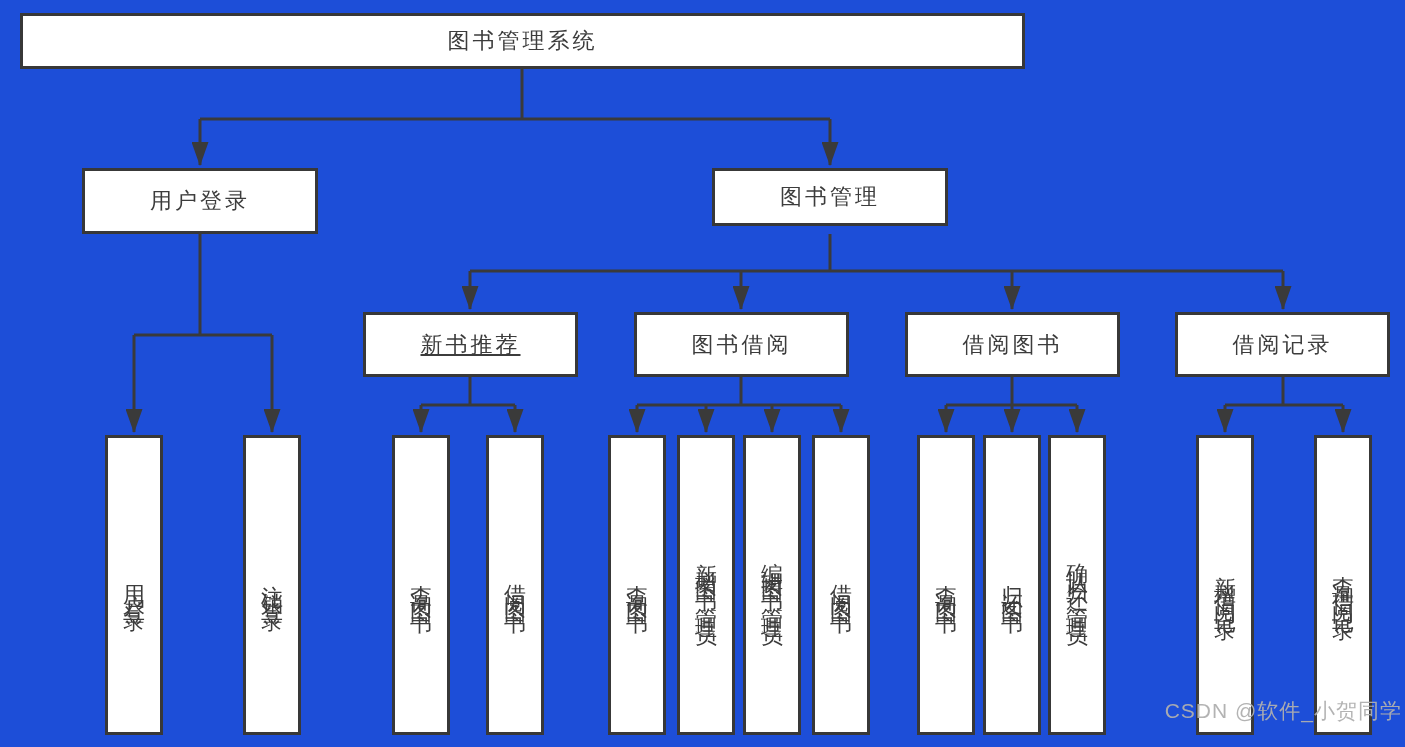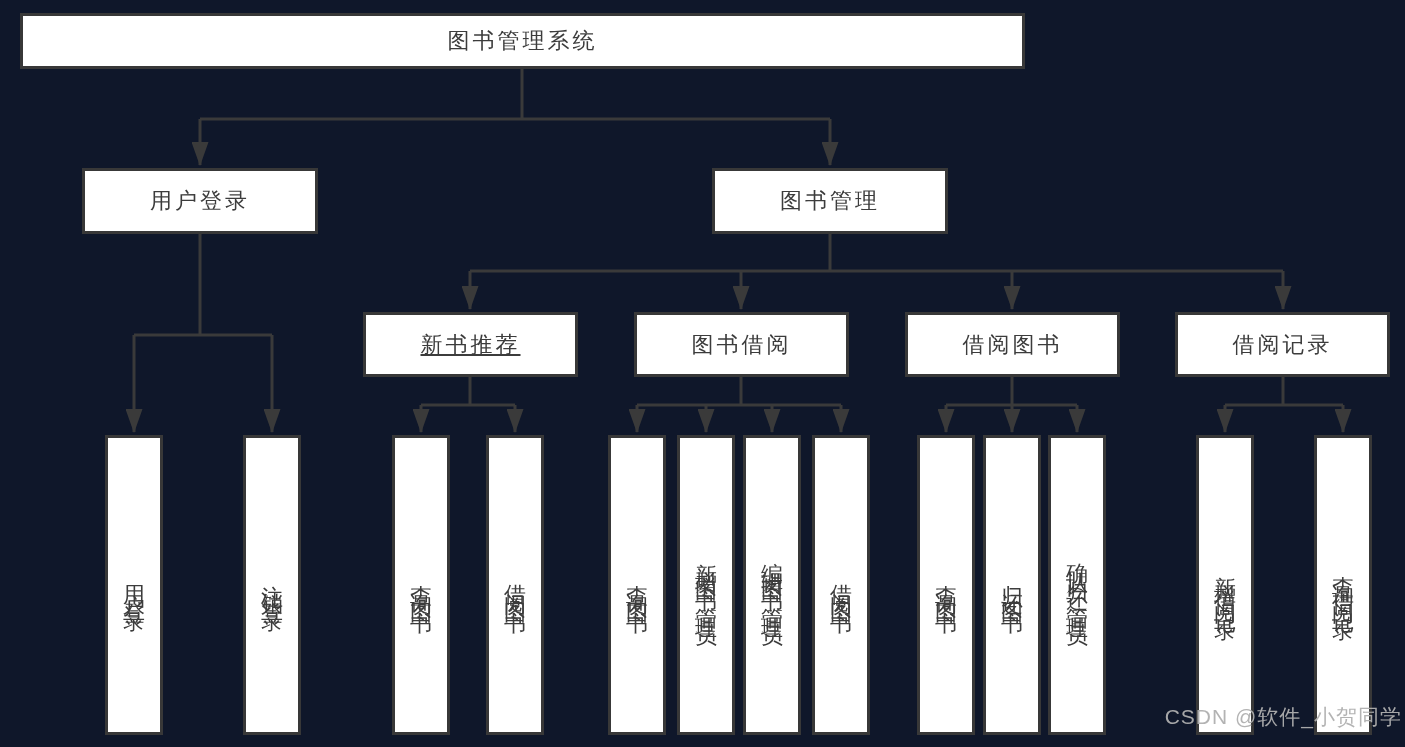--- a/index.html
+++ b/index.html
@@ -1,46 +1,46 @@
 <!DOCTYPE html>
 <html><head>
 <meta charset="utf-8">
 <style>
   html,body { margin:0; padding:0; background:#ffffff; }
   .stage {
-    position:relative; width:1405px; height:747px; background:#0f172a;
+    position:relative; width:1405px; height:747px; background:#1d4ed8;
     font-family:"Liberation Sans","DejaVu Sans",sans-serif; overflow:hidden;
   }
   .wires { position:absolute; left:0; top:0; z-index:1; }
   .box {
     position:absolute; z-index:2; background:#ffffff; box-sizing:border-box;
     border:3px solid #383838; display:flex; align-items:center; justify-content:center;
     color:#3c3c3c;
   }
   .box.h span { font-size:22px; letter-spacing:3px; white-space:nowrap; }
   .box.v span {
     writing-mode:vertical-rl; text-orientation:mixed;
     font-size:22px; letter-spacing:9px; line-height:1; white-space:nowrap;
   }
   
   .n-root  { left:20px;  top:13px;  width:1005px; height:56px; }
   .n-l2a   { left:82px;  top:168px; width:236px;  height:66px; }
-  .n-l2b   { left:712px; top:168px; width:236px;  height:66px; }
+  .n-l2b   { left:712px; top:168px; width:236px;  height:58px; }
   .n-l3    { top:312px; width:215px; height:65px; }
   .n-l3a   { left:363px;text-decoration:underline; }  .n-l3b { left:634px; }
   .n-l3c   { left:905px; }  .n-l3d { left:1175px; }
   .leaf    { top:435px; width:58px; height:300px; }
   .lf01 { left:105px; }  .lf02 { left:243px; }
   .lf03 { left:392px; }  .lf04 { left:486px; }
   .lf05 { left:608px; }  .lf06 { left:677px; }
   .lf07 { left:743px; }  .lf08 { left:812px; }
   .lf09 { left:917px; }  .lf10 { left:983px; }  .lf11 { left:1048px; }
   .lf12 { left:1196px; } .lf13 { left:1314px; }
   .watermark {
-    position:absolute; right:3px; bottom:16px; z-index:3;
+    position:absolute; right:3px; bottom:22px; z-index:3;
     font-size:21px; color:rgba(175,175,175,0.95); letter-spacing:1px; white-space:nowrap;
   }
 </style>
 </head>
 <body>
 
 <div class="stage">
 
   <svg class="wires" width="1405" height="747" viewBox="0 0 1405 747">
     <defs>

